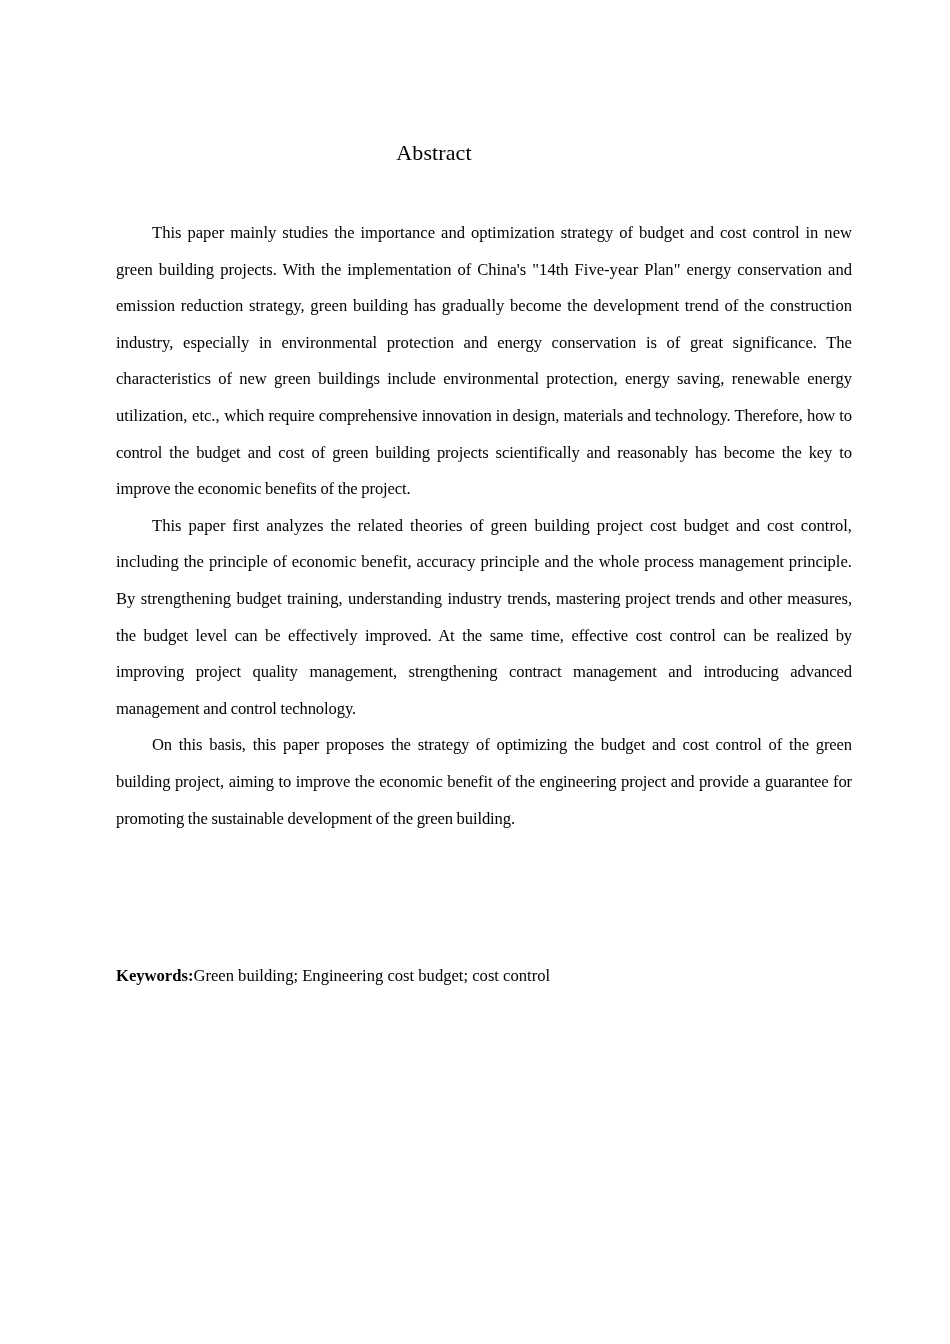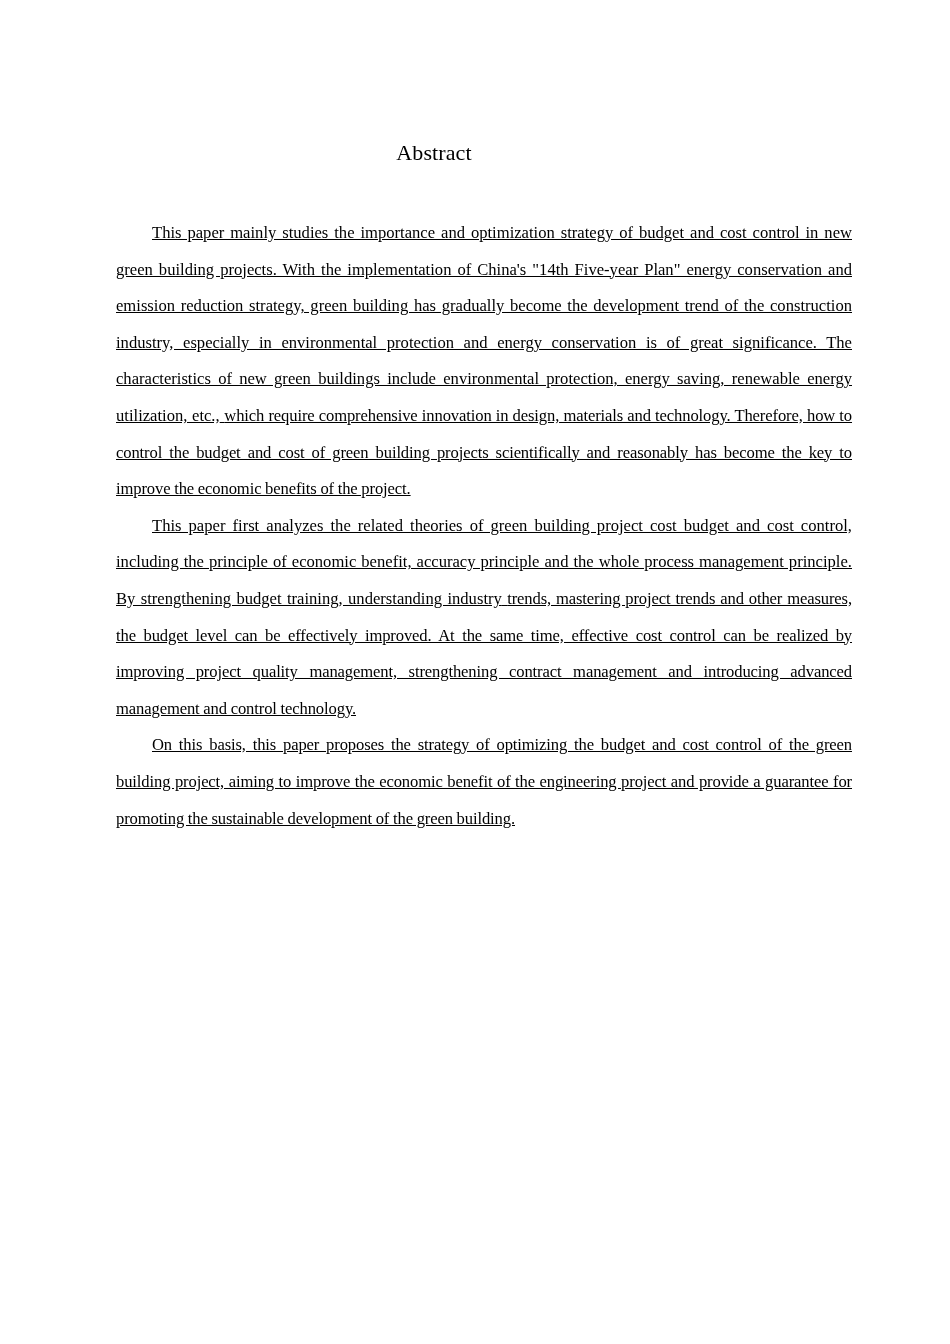--- a/index.html
+++ b/index.html
@@ -39,21 +39,20 @@
   .para {
     margin: 0;
     font-size: 16.6px;
     line-height: 36.6px;
     text-align: justify;
     text-justify: inter-word;
     text-indent: 36px;
     -webkit-hyphens: none;
     hyphens: none;
     word-spacing: 0px;
-    text-decoration: underline;
   }
   
   .para .tail {
     word-spacing: -0.3px;
     letter-spacing: -0.12px;
   }
   .keywords {
     position: absolute;
     top: 958px;
     left: 116px;
@@ -78,14 +77,15 @@
   <div class="body-block">
 
     <p class="para"><span>This paper mainly studies the importance and optimization strategy of budget and cost control in new green building projects. With the implementation of China's "14th Five-year Plan" energy conservation and emission reduction strategy, green building has gradually become the development trend of the construction industry,  especially in environmental protection and energy conservation is of great significance. The characteristics of new green buildings include environmental protection, energy saving, renewable energy utilization, etc.,</span> <span class="tail">which require comprehensive innovation in design, materials and technology. Therefore, how to control the budget and cost of green building projects scientifically and reasonably has become the key to improve the economic benefits of the project.</span></p>
 
     <p class="para"><span>This paper first analyzes the related theories of green building project cost budget and cost control, including the principle of economic benefit, accuracy principle and the whole process management  principle. By strengthening budget training, understanding industry</span> <span class="tail">trends, mastering project trends and other measures, the budget level can be effectively improved. At the same time, effective cost control can be realized by improving project quality management, strengthening   contract  management  and  introducing  advanced  management and   control technology.</span></p>
 
     <p class="para"><span class="tail">On this basis, this paper proposes the strategy of optimizing the budget and cost control of the green building project, aiming to improve the economic benefit of the engineering project and provide a guarantee for promoting the sustainable development of the green building.</span></p>
 
   </div>
 
+  <p class="keywords"><span class="kw-label">Keywords:</span><span>Green building; Engineering cost budget; cost control</span></p>
 
 </div>
 
 </body></html>

